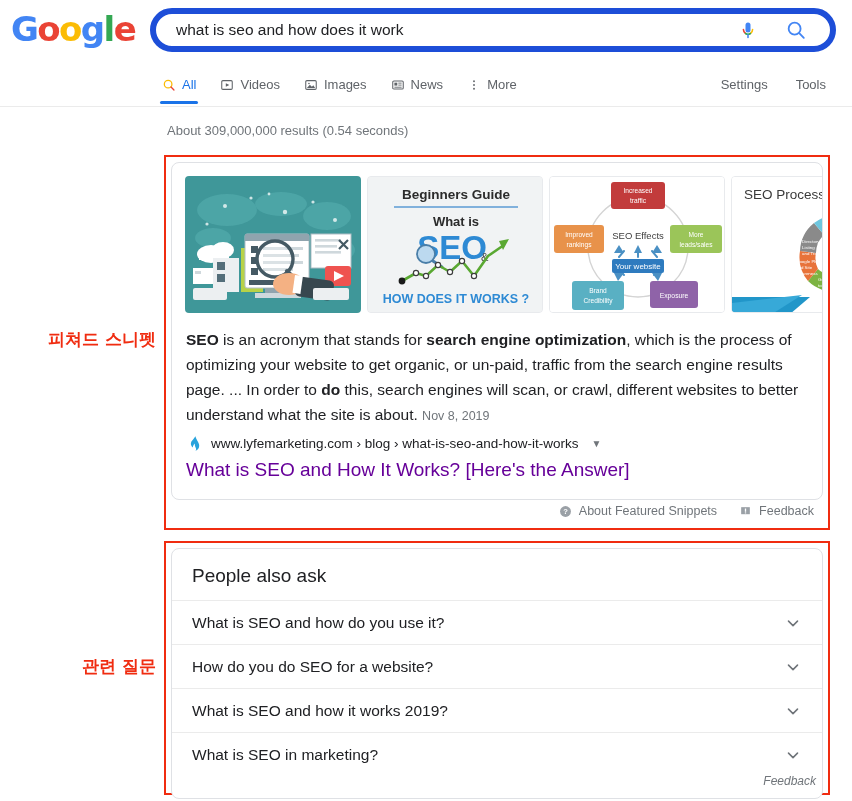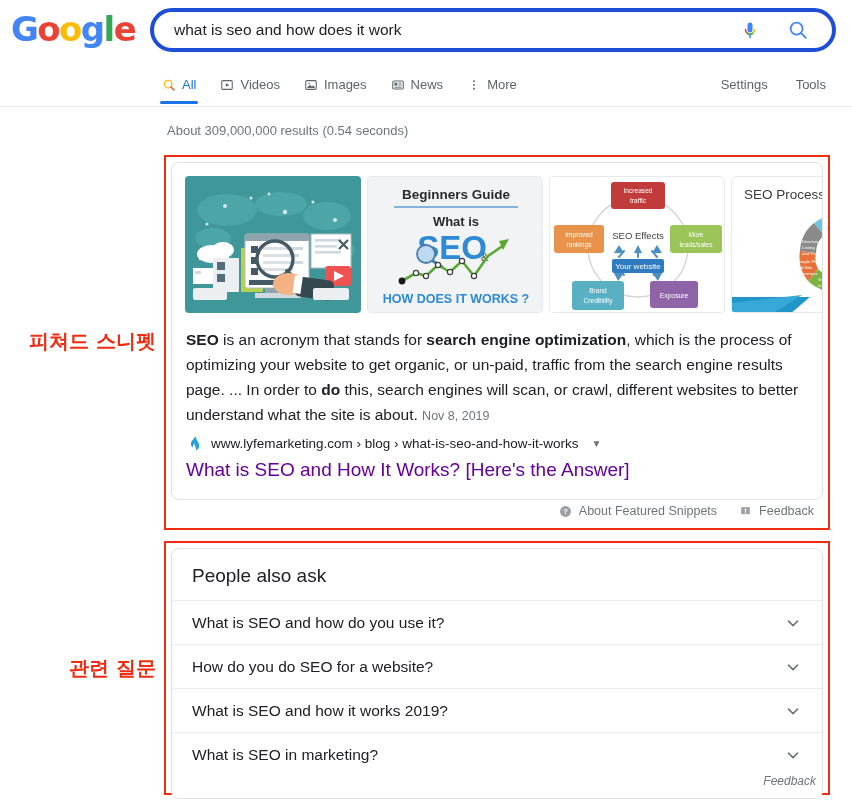--- a/index.html
+++ b/index.html
@@ -23,21 +23,21 @@
   .logo .g1 { color: #4285F4; }
   .logo .o1 { color: #EA4335; }
   .logo .o2 { color: #FBBC05; }
   .logo .g2 { color: #4285F4; }
   .logo .l  { color: #34A853; }
   .logo .e  { color: #EA4335; }
 
   .searchbar {
     position: absolute; left: 150px; top: 8px;
     width: 686px; height: 44px;
-    border: 4px solid #1d4ed8; border-radius: 24px;
+    border: 6px solid #1d4ed8; border-radius: 24px;
     background: #fff;
     display: flex; align-items: center;
   }
   .search-input {
     flex: 1 1 auto;
     border: none; outline: none; background: transparent;
     font-family: "Liberation Sans", sans-serif;
     font-size: 15.5px; color: #202124;
     margin-left: 20px; padding: 0;
   }
@@ -73,21 +73,21 @@
     font-size: 13px; color: #70757a;
   }
 
   
   .annot-box { position: absolute; border: 2px solid #f02c10; }
   #annot-snippet { left: 164px; top: 155px; width: 666px; height: 375px; }
   #annot-paa     { left: 164px; top: 541px; width: 666px; height: 254px; }
   .annot-label {
     position: absolute; color: #f02c10; font-weight: bold;
     font-family: "DejaVu Sans", sans-serif;
-    font-size: 20px; white-space: nowrap; text-align: right;
+    font-size: 17px; white-space: nowrap; text-align: right;
   }
   #label-snippet { left: 8px; top: 328px; width: 148px; }
   #label-paa     { left: 8px; top: 655px; width: 148px; }
 
   
   .card {
     position: absolute;
     background: #fff;
     border: 1px solid #dfe1e5;
     border-radius: 8px;

